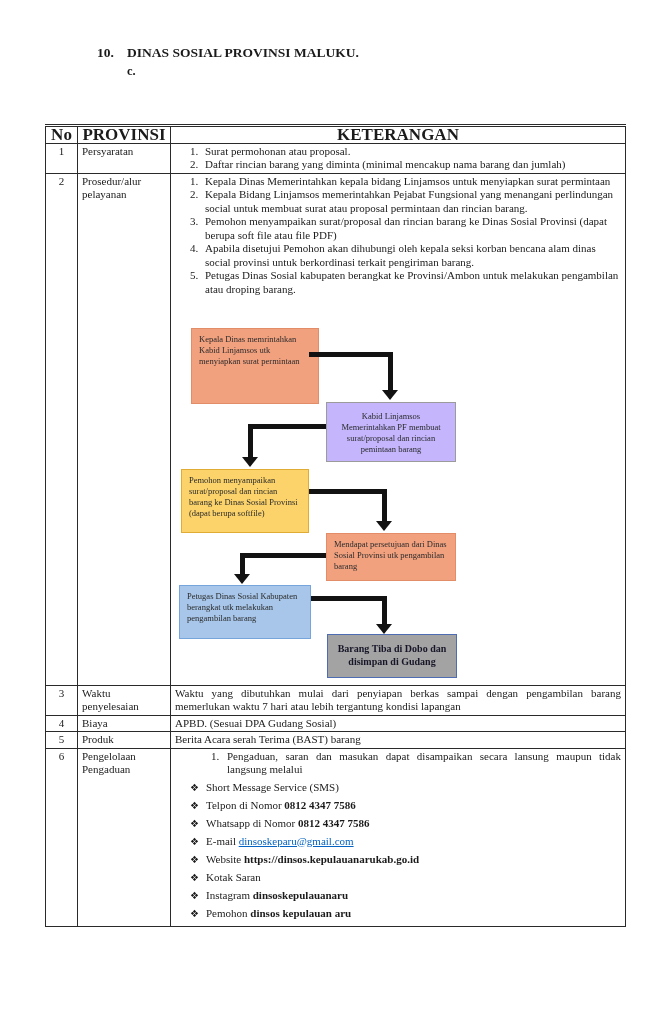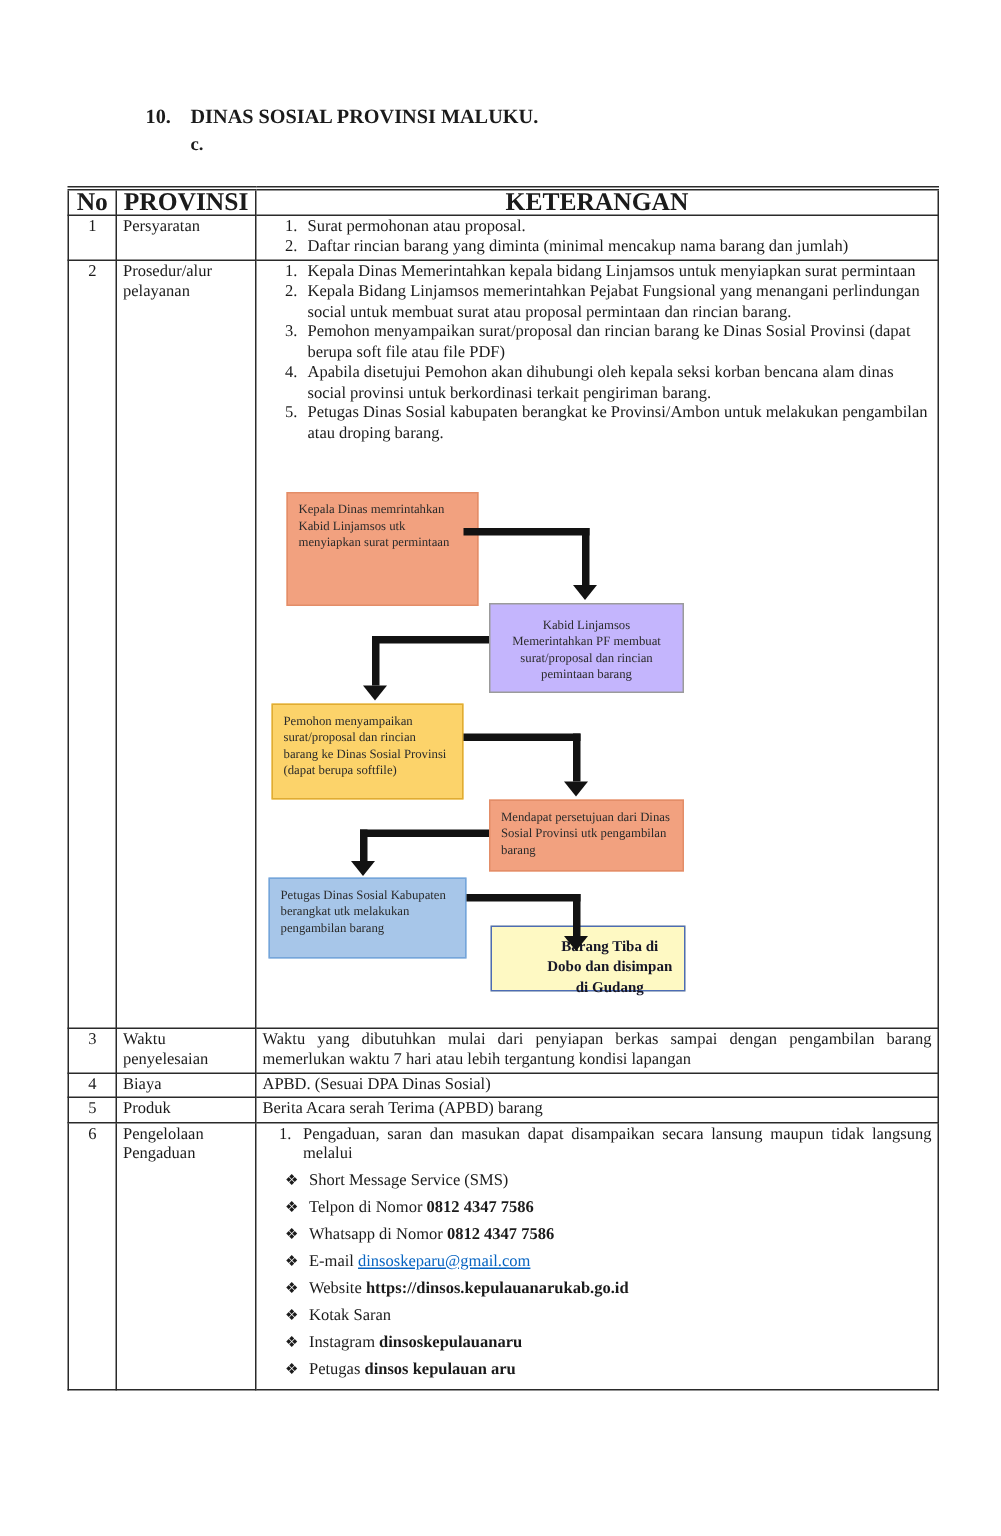--- a/index.html
+++ b/index.html
@@ -4,21 +4,21 @@
 <style>
   * { margin:0; padding:0; box-sizing:border-box; }
   html,body { background:#ffffff; }
   body {
     width:667px; height:1024px; position:relative; overflow:hidden;
     font-family:"Liberation Serif","DejaVu Serif",serif;
     color:#1b1b1b;
   }
 
   
-  .title-block { position:absolute; top:68px; left:97px; width:520px; }
+  .title-block { position:absolute; top:43px; left:97px; width:520px; }
   .title-row { display:flex; }
   .title-num { width:30px; font-weight:bold; font-size:13.5px; line-height:19px; }
   .title-text { width:480px; font-weight:bold; font-size:13.5px; line-height:19px; }
   .subtitle-row { display:flex; margin-left:30px; margin-top:1px; }
   .sub-letter { width:18px; font-weight:bold; font-size:12.5px; line-height:17px; }
   .sub-text { font-weight:bold; font-size:12.5px; line-height:17px; }
   .sub-italic { font-style:italic; }
 
   
   .doc-table-wrap { position:absolute; top:124px; left:45px; width:580px; }
@@ -33,41 +33,41 @@
   .col-ket { width:455px; }
   th { font-weight:bold; text-align:center; }
   td.no-cell { text-align:center; }
   ol.num-list { list-style:decimal; list-style-position:outside; padding-left:26px; }
   ol.num-list li { padding-left:4px; }
   .row2-ket { position:relative; height:512px; }
   .just { text-align:justify; }
 
   
   ol.intro-list { list-style:decimal; list-style-position:outside; padding-left:22px; }
-  ol.intro-list li { padding-left:5px; }
+  ol.intro-list li { padding-left:5px;margin-left:25px; }
   ul.channel-list { list-style:none; margin-top:4px; padding-left:15px; }
   ul.channel-list li { margin-bottom:4.5px; display:flex; }
   .bullet-glyph { width:16px; flex:0 0 16px; font-size:10px; }
   .chan-text b, .bold-part { font-weight:bold; }
   .chan-line { font-size:11px; }
   a.email-link { color:#0563C1; text-decoration:underline; cursor:pointer; }
 
   
   .flowchart { position:absolute; top:152px; left:4px; width:447px; height:356px; }
   .fc-box {
     position:absolute; font-size:8.5px; line-height:1.3; color:#2b2b2b;
     padding:5px 7px; border:1px solid;
   }
   .fc-b1 { left:16px;   top:2px;   width:128px; height:76px; background:#F2A17F; border-color:#E38D68; }
   .fc-b2 { left:151px; top:76px;  width:130px; height:60px; background:#c4b5fd; border-color:#9B9B9B; text-align:center; padding-top:8px; }
   .fc-b3 { left:6px;   top:143px; width:128px; height:64px; background:#FCD36A; border-color:#E0AC33; }
   .fc-b4 { left:151px; top:207px; width:130px; height:48px; background:#F2A17F; border-color:#E38D68; }
   .fc-b5 { left:4px;   top:259px; width:132px; height:54px; background:#A7C6E9; border-color:#75A5DA; }
-  .fc-b6 { left:152px; top:291px; width:130px; height:44px; background:#fef9c3; border-color:#4D6CB4;
-           text-align:center; font-weight:bold; font-size:10px; line-height:1.35; color:#161628; padding-top:7px;padding-left:36px; }
+  .fc-b6 { left:152px; top:308px; width:130px; height:44px; background:#a3a3a3; border-color:#4D6CB4;
+           text-align:center; font-weight:bold; font-size:10px; line-height:1.35; color:#161628; padding-top:7px; }
   .fc-line { position:absolute; background:#121212; }
   .fc-head { position:absolute; width:0; height:0;
              border-left:8px solid transparent; border-right:8px solid transparent;
              border-top:10px solid #121212; }
 </style>
 </head>
 <body>
 
 <div class="title-block">
   <div class="title-row">
@@ -153,27 +153,27 @@
 
     <tr>
       <td class="no-cell">3</td>
       <td>Waktu penyelesaian</td>
       <td class="just">Waktu yang dibutuhkan mulai dari penyiapan berkas sampai dengan pengambilan barang memerlukan waktu 7 hari atau lebih tergantung kondisi lapangan</td>
     </tr>
 
     <tr>
       <td class="no-cell">4</td>
       <td>Biaya</td>
-      <td>APBD. (Sesuai DPA Dinas Sosial)</td>
+      <td>APBD. (Sesuai DPA Gudang Sosial)</td>
     </tr>
 
     <tr>
       <td class="no-cell">5</td>
       <td>Produk</td>
-      <td>Berita Acara serah Terima (APBD) barang</td>
+      <td>Berita Acara serah Terima (BAST) barang</td>
     </tr>
 
     <tr>
       <td class="no-cell">6</td>
       <td>Pengelolaan Pengaduan</td>
       <td>
         <ol class="intro-list">
           <li class="just">Pengaduan, saran dan masukan dapat disampaikan secara lansung maupun tidak langsung melalui</li>
         </ol>
         <ul class="channel-list">
@@ -200,21 +200,21 @@
           <li>
             <span class="bullet-glyph">❖</span>
             <span class="chan-line">Kotak Saran</span>
           </li>
           <li>
             <span class="bullet-glyph">❖</span>
             <span class="chan-line"><span>Instagram </span><span class="bold-part">dinsoskepulauanaru</span></span>
           </li>
           <li>
             <span class="bullet-glyph">❖</span>
-            <span class="chan-line"><span>Petugas </span><span class="bold-part">dinsos kepulauan aru</span></span>
+            <span class="chan-line"><span>Pemohon </span><span class="bold-part">dinsos kepulauan aru</span></span>
           </li>
         </ul>
       </td>
     </tr>
 
   </tbody>
 </table>
 </div>
 
 </body></html>

